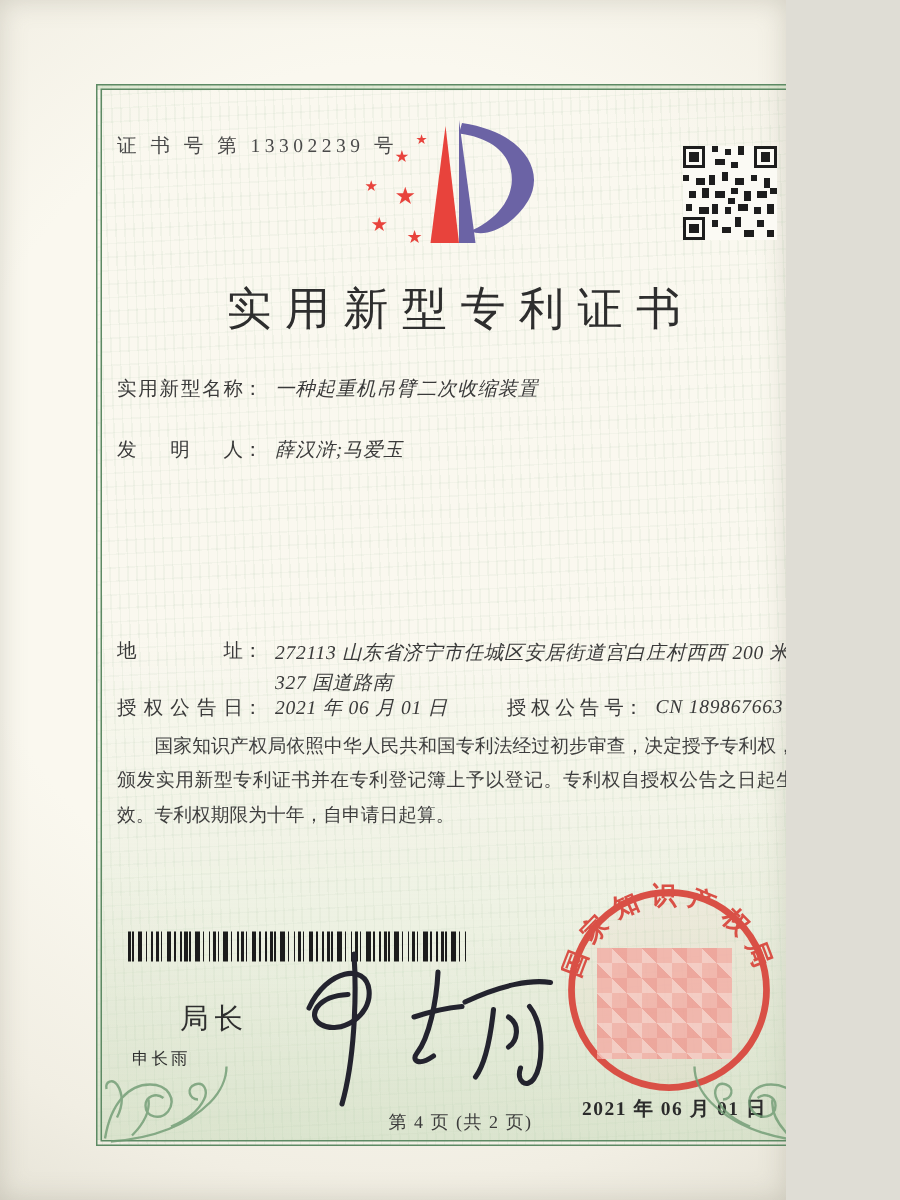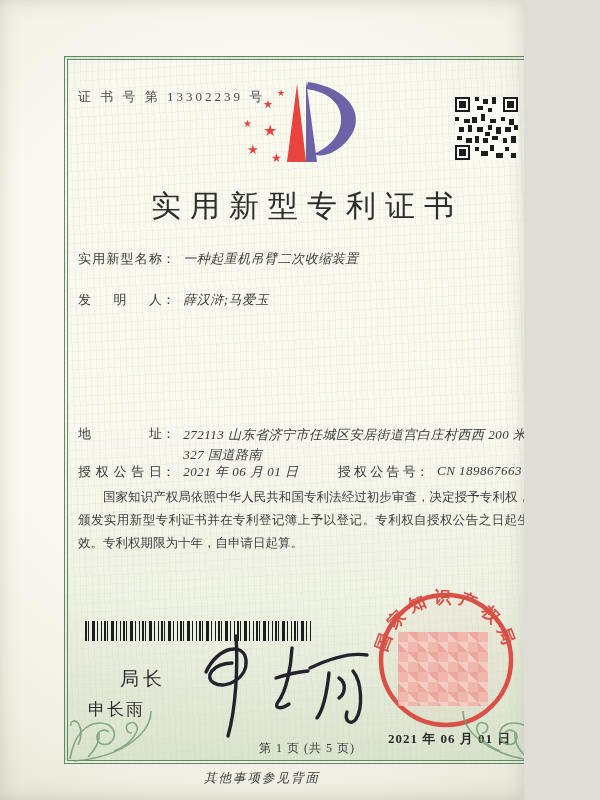--- a/index.html
+++ b/index.html
@@ -33,21 +33,21 @@
   .fval{display:inline-block;margin-left:5px;vertical-align:top;letter-spacing:.5px;font-style:italic;}
   .fval.wrap{white-space:normal;width:352px;line-height:1.55;}
   .grant2{margin-left:36px;}
   .body-text{position:absolute;left:10px;top:426px;width:452px;font-size:12.5px;
     line-height:1.82;color:#3e3e3e;text-align:justify;}
   .body-text p{margin:0;text-indent:2em;}
   .barcode{position:absolute;left:17px;top:561px;width:227px;height:20px;
     background-image:repeating-linear-gradient(90deg,#1c1c1c 0 2px,transparent 2px 3px,#1c1c1c 3px 4px,transparent 4px 7px,#1c1c1c 7px 10px,transparent 10px 12px,#1c1c1c 12px 13px,transparent 13px 16px,#1c1c1c 16px 17px,transparent 17px 19px);}
   .director-title{position:absolute;left:20px;top:606px;font-size:19px;letter-spacing:4px;color:#2f2f2f;
     font-family:Liberation Serif, serif;margin-left:32px;}
-  .director-name{position:absolute;left:20px;top:638px;font-size:17px;letter-spacing:2px;color:#2f2f2f;
+  .director-name{position:absolute;left:20px;top:638px;font-size:11px;letter-spacing:2px;color:#2f2f2f;
     font-family:Liberation Serif, serif;}
   .signature{position:absolute;left:124px;top:566px;width:178px;height:114px;}
   .seal{position:absolute;left:306px;top:528px;width:144px;height:144px;}
   .seal-mosaic{position:absolute;left:24px;top:44px;width:90px;height:74px;opacity:.85;
     background-image:
       linear-gradient(45deg,#ef9d94 25%,transparent 25% 75%,#ef9d94 75%),
       linear-gradient(45deg,#f7c9c2 25%,#f3b0a7 25% 75%,#f7c9c2 75%);
     background-size:20px 20px;background-position:0 0,10px 10px;}
   .seal-date{position:absolute;left:320px;top:670px;font-size:13px;font-weight:bold;
     letter-spacing:1px;color:#2b2b2b;}
@@ -146,21 +146,21 @@
             <path id="sealArc" d="M14,90 A60,60 0 1 1 130,90"></path>
           </defs>
         <text fill="#d95046" font-size="17" font-weight="bold" letter-spacing="7">
           <textPath href="#sealArc" startOffset="50%" text-anchor="middle">国家知识产权局</textPath>
         </text>
       </svg>
       <div class="seal-mosaic"></div>
     </div>
     <div class="seal-date">2021 年 06 月 01 日</div>
 
-    <div class="page-no">第 1 页 (共 5 页)</div>
+    <div class="page-no">第 4 页 (共 2 页)</div>
 
     <svg class="flourish bl" viewBox="0 0 92 92">
       <g fill="none" stroke="#6e9a72" stroke-width="1.6" opacity=".8">
         <path d="M4,88 C8,64 20,52 34,52 C46,52 52,62 46,70 C41,76 31,74 31,66 C31,60 38,57 43,61"></path>
         <path d="M8,90 C34,88 58,80 74,64 C81,57 85,48 85,40"></path>
         <path d="M22,86 C30,78 34,70 33,62"></path>
         <path d="M48,80 C58,76 66,70 70,62 C73,56 70,50 64,52 C58,54 60,62 66,62"></path>
         <path d="M12,74 C16,66 16,58 12,52 C9,48 4,50 5,55"></path>
       </g>
     </svg>
@@ -168,14 +168,13 @@
       <g fill="none" stroke="#6e9a72" stroke-width="1.6" opacity=".8">
         <path d="M4,88 C8,64 20,52 34,52 C46,52 52,62 46,70 C41,76 31,74 31,66 C31,60 38,57 43,61"></path>
         <path d="M8,90 C34,88 58,80 74,64 C81,57 85,48 85,40"></path>
         <path d="M22,86 C30,78 34,70 33,62"></path>
         <path d="M48,80 C58,76 66,70 70,62 C73,56 70,50 64,52 C58,54 60,62 66,62"></path>
         <path d="M12,74 C16,66 16,58 12,52 C9,48 4,50 5,55"></path>
       </g>
     </svg>
   </div>
 
-  <div class="note">其他事项参见背面</div>
 </div>
 
 </body></html>

